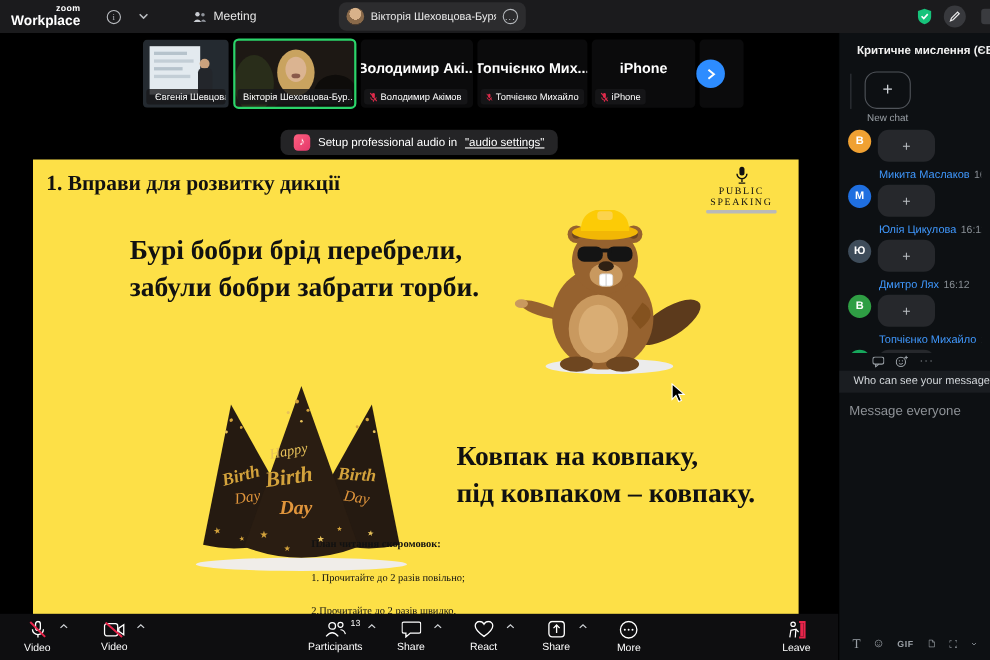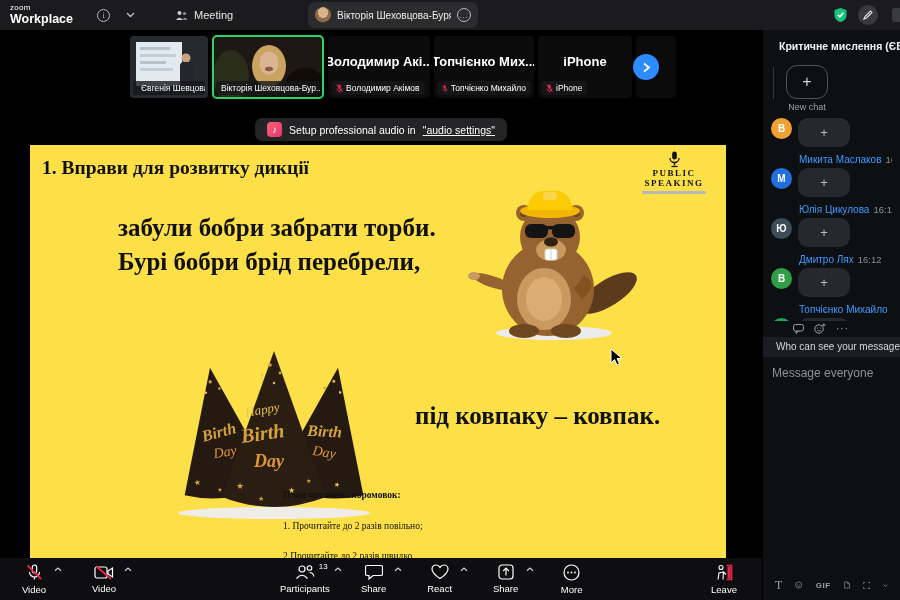--- a/index.html
+++ b/index.html
@@ -2,21 +2,21 @@
 <html><head>
 <meta charset="utf-8">
 <style>
   html,body{margin:0;padding:0;background:#000;}
   *{box-sizing:border-box;}
   .app{width:900px;height:600px;position:relative;overflow:hidden;background:#000;
        font-family:"Liberation Sans",sans-serif;-webkit-font-smoothing:antialiased;}
   
   .topbar{height:30px;background:#1b1b1d;position:relative;display:flex;align-items:center;}
   .logo{margin-left:10px;color:#fff;line-height:1;}
-  .logo .l1{font-size:8px;font-weight:normal;letter-spacing:.3px;}
+  .logo .l1{font-size:8px;font-weight:bold;letter-spacing:.3px;text-align:right;}
   .logo .l2{font-size:12.5px;font-weight:bold;margin-top:1px;}
   .info-circle{width:13px;height:13px;border:1px solid #b9bcc0;border-radius:50%;color:#b9bcc0;
     font-size:8px;display:flex;align-items:center;justify-content:center;margin-left:24px;font-family:"Liberation Serif",serif;}
   .chev-down{margin-left:16px;}
   .meeting-tab{display:flex;align-items:center;gap:6px;margin-left:40px;color:#e6e6e6;font-size:11px;}
   .active-tab{position:absolute;left:308px;top:2px;height:26px;width:170px;background:#2c2c2e;border-radius:7px;
     display:flex;align-items:center;gap:6px;padding:0 7px;color:#ececec;font-size:10px;}
   .tab-avatar{width:16px;height:16px;border-radius:50%;flex:0 0 16px;
     background:radial-gradient(circle at 50% 35%,#d8b28a 0 40%,#8a6a4a 41% 70%,#4a3b2e 71%);}
   .active-tab .t-title{white-space:nowrap;overflow:hidden;flex:1;}
@@ -41,21 +41,21 @@
   .share{position:absolute;top:72px;left:0;right:0;bottom:42px;background:#000;}
   .banner{position:absolute;top:16px;left:50%;transform:translateX(-50%);background:#242426;border-radius:7px;
     display:flex;align-items:center;gap:7px;padding:4px 12px;color:#fff;font-size:10.5px;white-space:nowrap;box-shadow:0 3px 8px rgba(0,0,0,.6);}
   .note-ic{width:15px;height:15px;border-radius:4px;background:linear-gradient(135deg,#ff5f7e,#e3386b);
     color:#fff;font-size:10px;display:flex;align-items:center;justify-content:center;}
   .banner a{color:#fff;text-decoration:underline;}
   .slide{position:absolute;left:30px;top:43px;width:696px;height:467px;background:#fde047;color:#111;
     font-family:"Liberation Serif",serif;}
   .sl-title{position:absolute;left:12px;top:12px;font-size:19.5px;font-weight:bold;}
   .sl-logo{position:absolute;right:14px;top:6px;width:76px;text-align:center;color:#111;}
-  .sl-logo .word{font-size:9px;font-weight:bold;letter-spacing:1.5px;line-height:10px;text-align:center;}
+  .sl-logo .word{font-size:9px;font-weight:normal;letter-spacing:1.5px;line-height:10px;text-align:center;}
   .sl-logo .tagline{height:3px;margin:3px 6px 0;background:#b9b9b9;border-radius:1px;}
   .sl-t1{position:absolute;left:88px;top:66px;font-size:25px;font-weight:bold;line-height:34px;}
   .sl-t2{position:absolute;left:385px;top:254px;font-size:25px;font-weight:bold;line-height:33px;}
   .sl-plan{position:absolute;left:253px;top:344px;font-size:9.5px;line-height:12.5px;font-weight:bold;}
   .sl-plan .pl{font-weight:normal;margin-top:18px;}
   .sl-beaver{position:absolute;left:438px;top:46px;}
   .sl-hats{position:absolute;left:128px;top:196px;}
   .sl-controls{position:absolute;left:7px;bottom:8px;display:flex;gap:7px;align-items:center;height:14px;}
   .cir{width:13px;height:13px;border-radius:50%;background:#92959a;color:#fff;font-size:8px;display:flex;
     align-items:center;justify-content:center;font-family:"Liberation Sans",sans-serif;}
@@ -254,22 +254,22 @@
               <path d="M2 7 a4.5 4.5 0 0 0 9 0" fill="none" stroke="#111" stroke-width="1.3"></path>
               <line x1="6.5" y1="12" x2="6.5" y2="14.5" stroke="#111" stroke-width="1.3"></line>
               <line x1="3.5" y1="15.5" x2="9.5" y2="15.5" stroke="#111" stroke-width="1.3"></line>
             </svg>
             <div class="word">PUBLIC</div>
             <div class="word">SPEAKING</div>
             <div class="tagline"></div>
           </div>
 
           <div class="sl-t1">
+            <div>Бурі бобри брід перебрели,</div>
             <div>забули бобри забрати торби.</div>
-            <div>Бурі бобри брід перебрели,</div>
           </div>
 
           <div class="sl-beaver">
             <svg width="172" height="150" viewBox="0 0 172 150">
               <ellipse cx="86" cy="142" rx="58" ry="7" fill="#ececec"></ellipse>
               <ellipse cx="140" cy="102" rx="33" ry="13" fill="#5c3a1c" transform="rotate(-32 140 102)"></ellipse>
               <path d="M38 90 Q10 78 3 84 Q10 95 40 100 Z" fill="#96622f"></path>
               <ellipse cx="6" cy="85" rx="6" ry="4" fill="#c9995f"></ellipse>
               <ellipse cx="80" cy="98" rx="46" ry="47" fill="#96622f"></ellipse>
               <ellipse cx="76" cy="108" rx="27" ry="31" fill="#c9995f"></ellipse>
@@ -289,21 +289,22 @@
               <rect x="84" y="33" width="23" height="14" rx="6" fill="#141414"></rect>
               <rect x="78" y="35" width="10" height="3.5" fill="#141414"></rect>
               <ellipse cx="83" cy="59" rx="15" ry="11" fill="#c9995f"></ellipse>
               <ellipse cx="83" cy="51" rx="7" ry="4.5" fill="#2f2013"></ellipse>
               <rect x="77" y="58" width="12" height="11" rx="2.5" fill="#fff" stroke="#d9d9d9" stroke-width="0.8"></rect>
               <line x1="83" y1="58" x2="83" y2="69" stroke="#cfcfcf" stroke-width="1"></line>
             </svg>
           </div>
 
           <div class="sl-t2">
-            <div>під ковпаку – ковпак.</div>
+            <div>Ковпак на ковпаку,</div>
+            <div>під ковпаком – ковпаку.</div>
           </div>
 
           <div class="sl-hats">
             <svg width="232" height="180" viewBox="0 0 232 180" style="font-family:'Liberation Serif',serif;">
               <ellipse cx="116" cy="172" rx="96" ry="6" fill="#f0ede9"></ellipse>
               <g transform="rotate(-9 62 90)">
                 <path d="M62 26 L17 148 Q62 166 107 148 Z" fill="#251a11"></path>
                 <text x="44" y="98" font-size="16" font-style="italic" font-weight="bold" fill="#d4a33c" transform="rotate(-6 44 98)">Birth</text>
                 <text x="52" y="116" font-size="14" font-style="italic" fill="#e0953c">Day</text>
                 <circle cx="60" cy="40" r="1.6" fill="#d4a33c"></circle>

